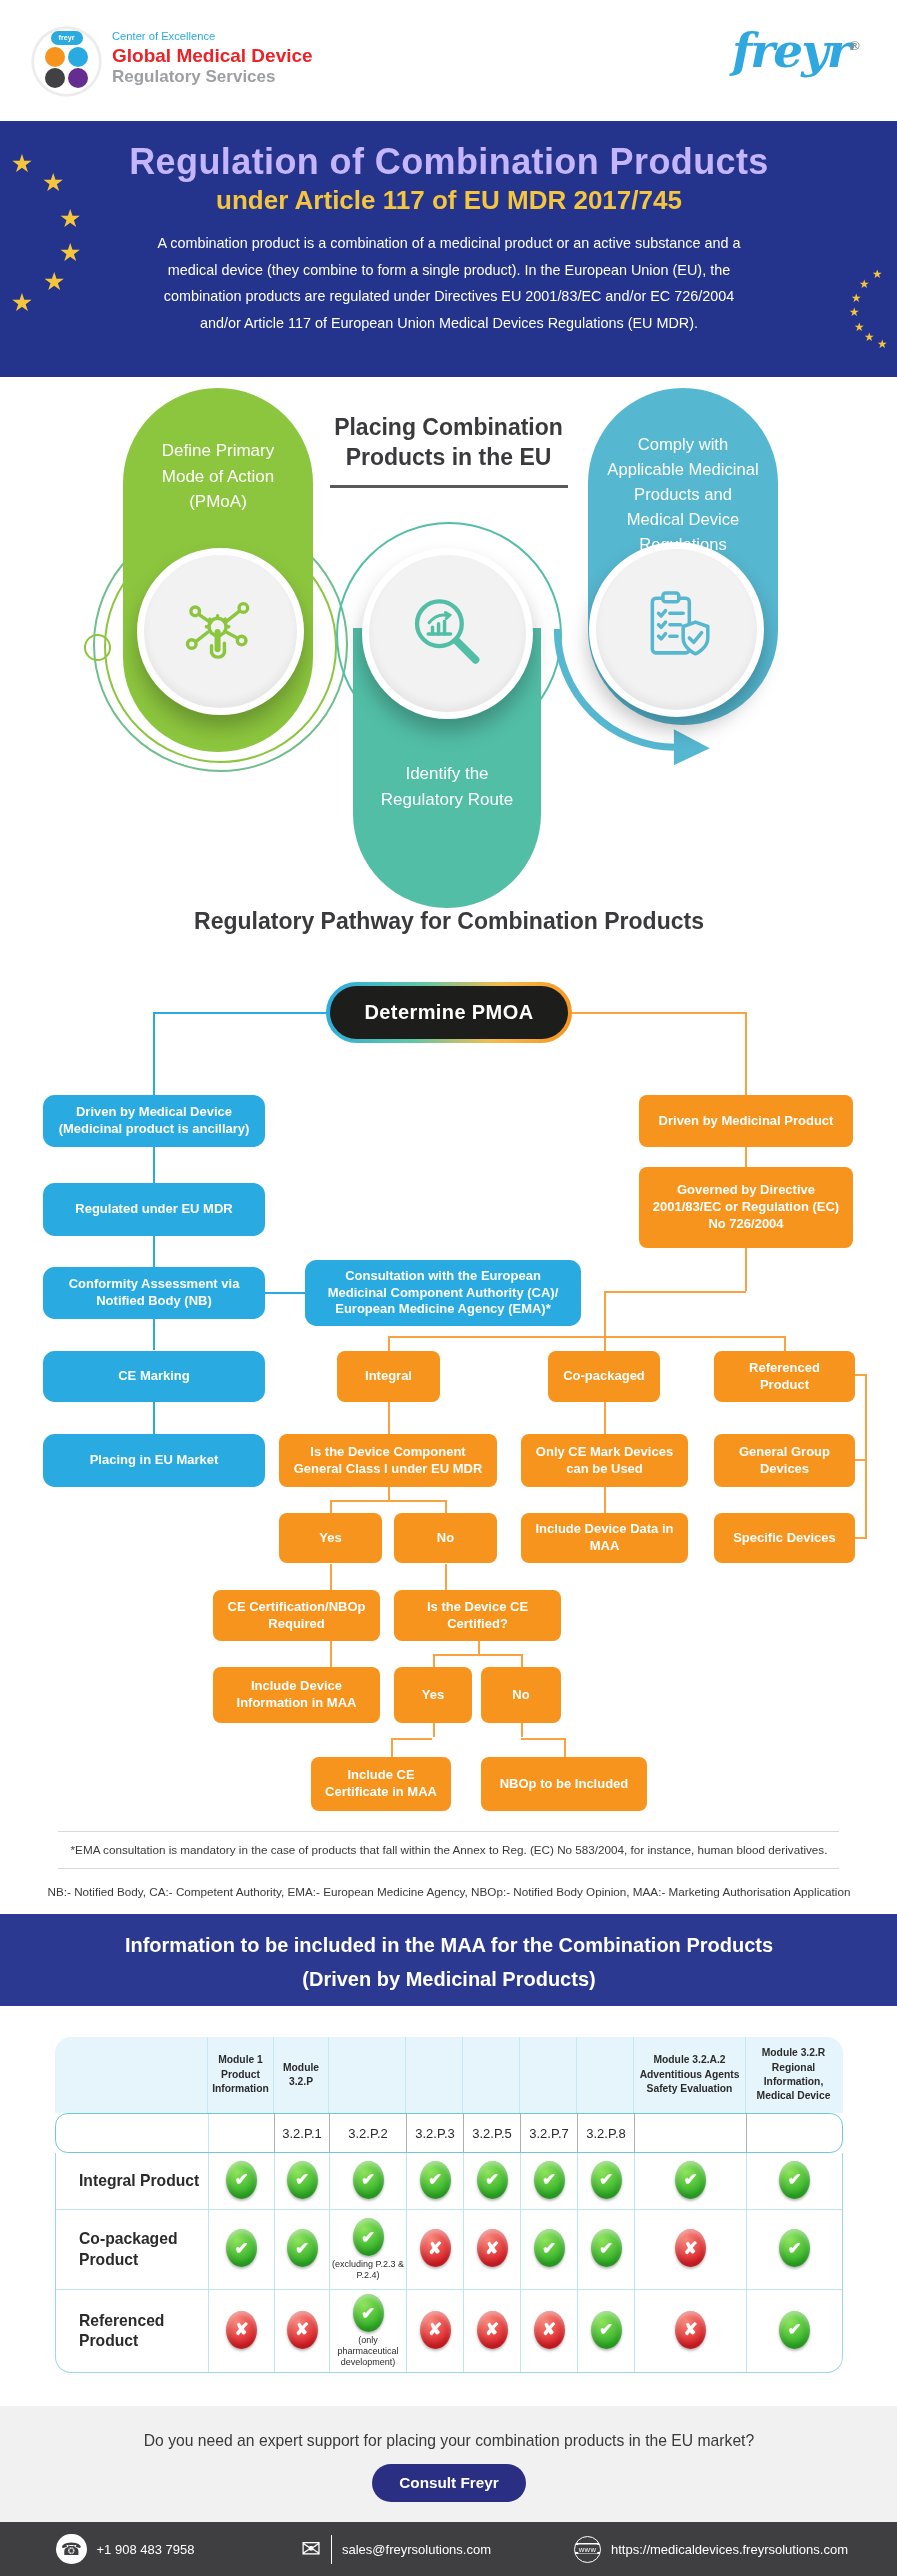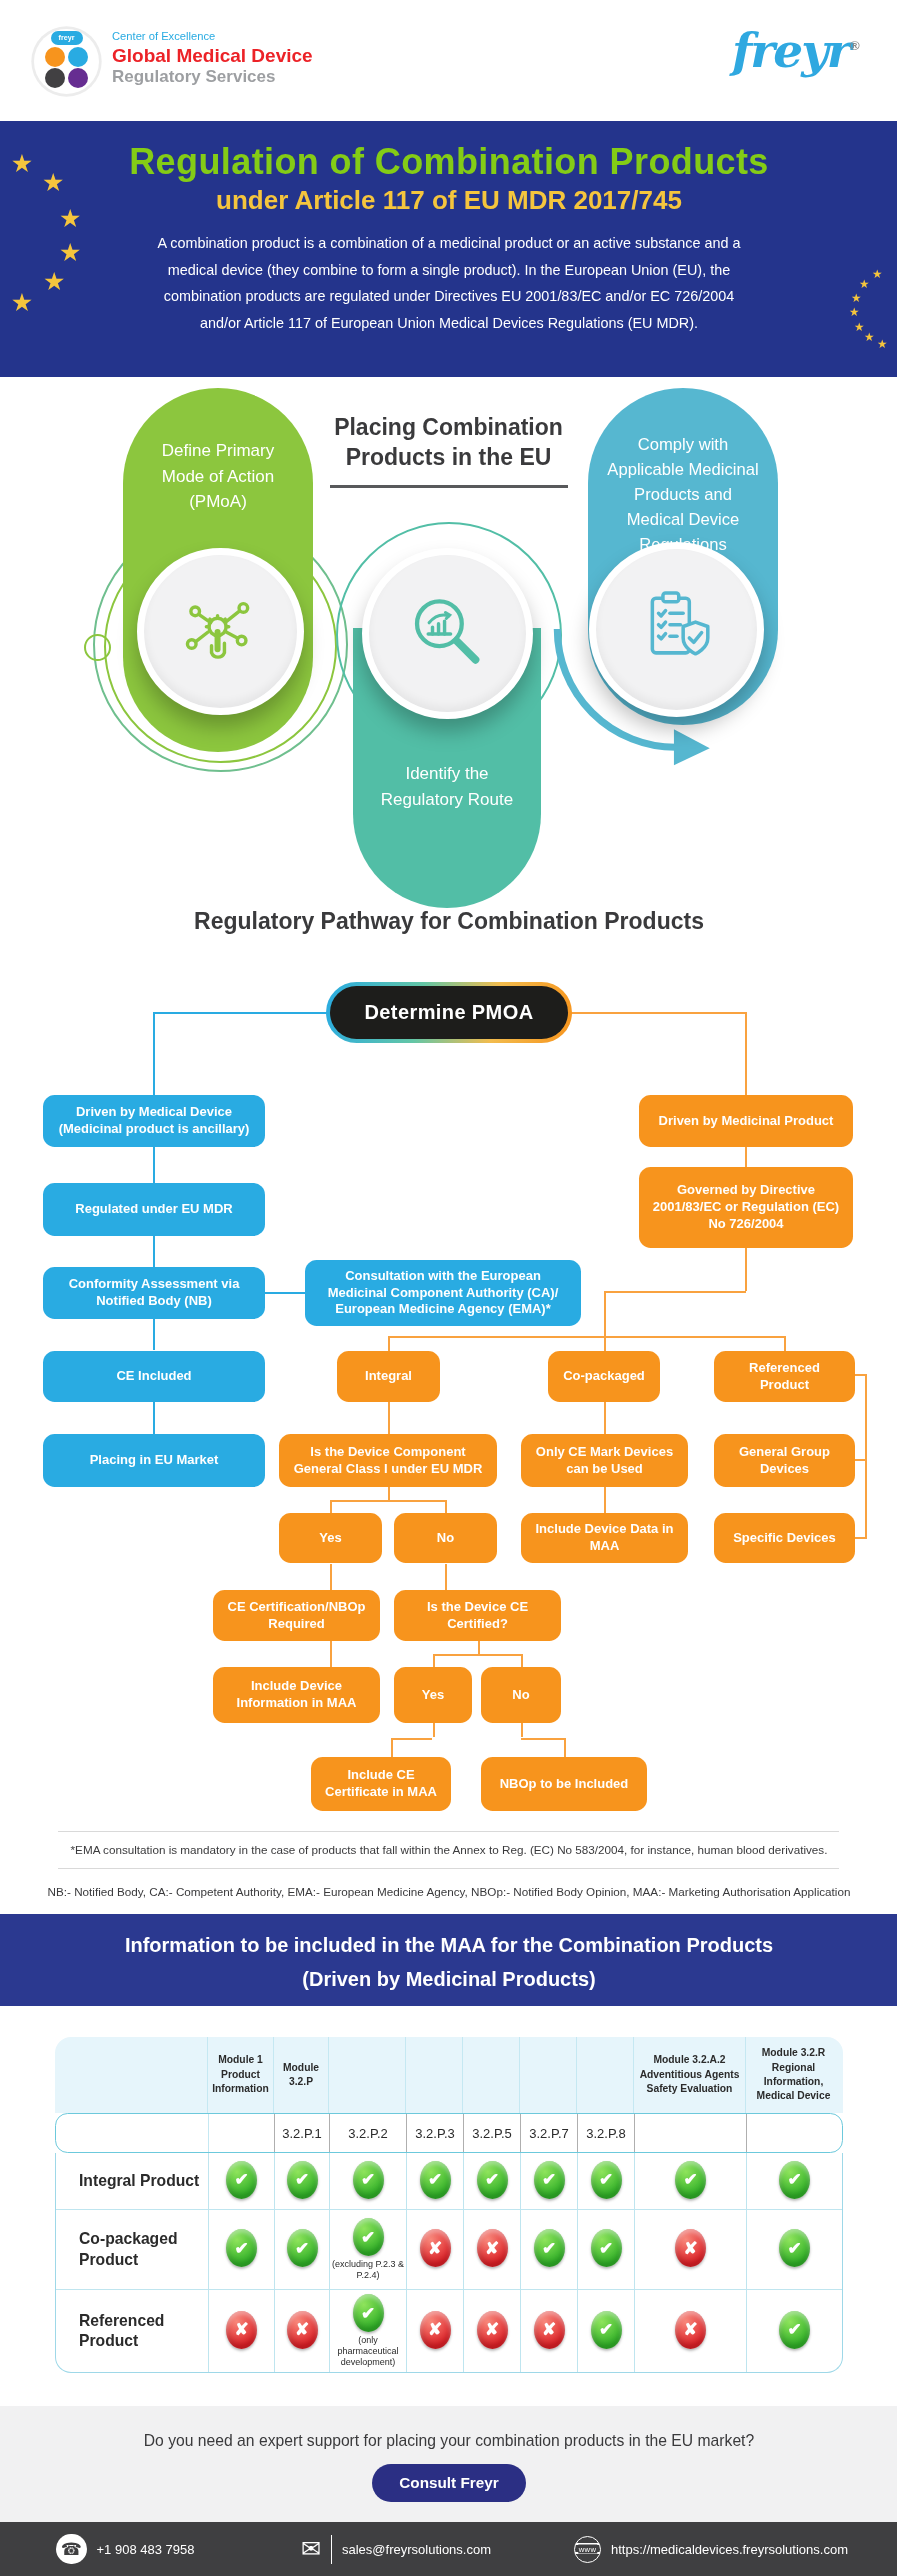--- a/index.html
+++ b/index.html
@@ -19,21 +19,21 @@
   .hdr-text{position:absolute;left:112px;top:30px;line-height:1.15;}
   .coe{color:#29ABE2;font-size:11.2px;margin-bottom:1.8px;}
   .brand1{color:#EC2227;font-size:19px;font-weight:bold;}
   .brand2{color:#9D9FA2;font-size:17px;font-weight:bold;}
   .wordmark{position:absolute;right:40px;top:23px;color:#2FA8E0;font-size:47px;font-weight:bold;
             font-family:"DejaVu Serif",serif;font-style:italic;letter-spacing:-1.8px;}
   .wordmark sup{font-size:13.5px;color:#8a8a8a;font-style:normal;font-family:"Liberation Sans",sans-serif;}
 
   
   .banner{position:absolute;left:0;top:121px;width:898px;height:256px;background:#24348C;color:#fff;text-align:center;}
-  .banner-title{margin-top:20px;font-size:36px;font-weight:bold;color:#84cc16;letter-spacing:0.4px;}
+  .banner-title{margin-top:20px;font-size:36px;font-weight:bold;color:#c4b5fd;letter-spacing:0.4px;}
   .banner-sub{font-size:26px;font-weight:bold;color:#F5C53D;margin-top:1.8px;}
   .banner-body{width:588px;margin:14.4px auto 0;font-size:14.4px;line-height:1.85;color:#fff;}
   .eu-star{position:absolute;color:#F5C53D;}
 
   
   .sec-title{position:absolute;left:305px;top:413px;width:287px;text-align:center;
              font-size:23px;font-weight:bold;color:#3A3A3C;line-height:1.3;}
   .sec-title .rule{width:238px;height:2.7px;background:#58595B;margin:12.6px auto 0;}
   .capsule{position:absolute;width:190px;border-radius:95px;color:#fff;text-align:center;z-index:1;}
   .cap-green{left:123px;top:388px;height:364px;background:#8CC63E;}
@@ -53,21 +53,21 @@
               font-size:23px;font-weight:bold;color:#3A3A3C;}
   .pmoa-wrap{position:absolute;left:326px;top:982px;width:246px;height:61px;border-radius:32px;
              background:linear-gradient(100deg,#29ABE2 0%,#63C6A6 38%,#F2BC4E 68%,#F7941D 100%);
              padding:3.6px;box-sizing:border-box;z-index:2;}
   .pmoa{width:100%;height:100%;background:#1D1D1B;border-radius:29px;color:#fff;
         display:flex;align-items:center;justify-content:center;font-size:20px;font-weight:bold;letter-spacing:0.4px;}
   .fbox{position:absolute;display:flex;align-items:center;justify-content:center;text-align:center;
         color:#fff;font-weight:bold;font-size:13px;line-height:1.3;border-radius:11.7px;
         padding:3.6px 9px;box-sizing:border-box;z-index:1;}
   .fb{background:#29ABE2;}
-  .fo{background:#F7941D;}
+  .fo{background:#F7941D;border-radius:8px;}
   .cn{position:absolute;z-index:0;display:block;}
   .cn.h{height:2.2px}.cn.v{width:2.2px}
   .cb{background:#29ABE2}.co{background:#F9A23F}
 
   
   .hr{position:absolute;left:58px;width:781px;height:1.3px;background:#D9D9D9;}
   .fnote{position:absolute;left:0;width:898px;text-align:center;font-size:11.7px;color:#3A3A3C;}
 
   
   .maa-bar{position:absolute;left:0;top:1914px;width:898px;height:92px;background:#2B3990;color:#fff;
@@ -277,21 +277,21 @@
   <i class="cn h co" style="left:854px;top:1459px;width:12.6px"></i>
   <i class="cn h co" style="left:854px;top:1537px;width:12.6px"></i>
 
   <div class="pmoa-wrap">
     <div class="pmoa">Determine PMOA</div>
   </div>
 
   <div class="fbox fb" style="left:43px;top:1183px;width:222px;height:53px">Regulated under EU MDR</div>
   <div class="fbox fb" style="left:43px;top:1095px;width:222px;height:52px">Driven by Medical Device (Medicinal product is ancillary)</div>
   <div class="fbox fb" style="left:43px;top:1267px;width:222px;height:52px">Conformity Assessment via Notified Body (NB)</div>
-  <div class="fbox fb" style="left:43px;top:1351px;width:222px;height:51px">CE Included</div>
+  <div class="fbox fb" style="left:43px;top:1351px;width:222px;height:51px">CE Marking</div>
   <div class="fbox fb" style="left:43px;top:1434px;width:222px;height:53px">Placing in EU Market</div>
   <div class="fbox fb" style="left:305px;top:1260px;width:276px;height:66px">Consultation with the European Medicinal Component Authority (CA)/ European Medicine Agency (EMA)*</div>
 
   <div class="fbox fo" style="left:639px;top:1095px;width:214px;height:52px">Driven by Medicinal Product</div>
   <div class="fbox fo" style="left:639px;top:1167px;width:214px;height:81px">Governed by Directive 2001/83/EC or Regulation (EC) No 726/2004</div>
   <div class="fbox fo" style="left:337px;top:1351px;width:103px;height:51px">Integral</div>
   <div class="fbox fo" style="left:548px;top:1351px;width:112px;height:51px">Co-packaged</div>
   <div class="fbox fo" style="left:714px;top:1351px;width:141px;height:51px">Referenced Product</div>
   <div class="fbox fo" style="left:279px;top:1434px;width:218px;height:53px">Is the Device Component General Class I under EU MDR</div>
   <div class="fbox fo" style="left:279px;top:1513px;width:103px;height:50px">Yes</div>

